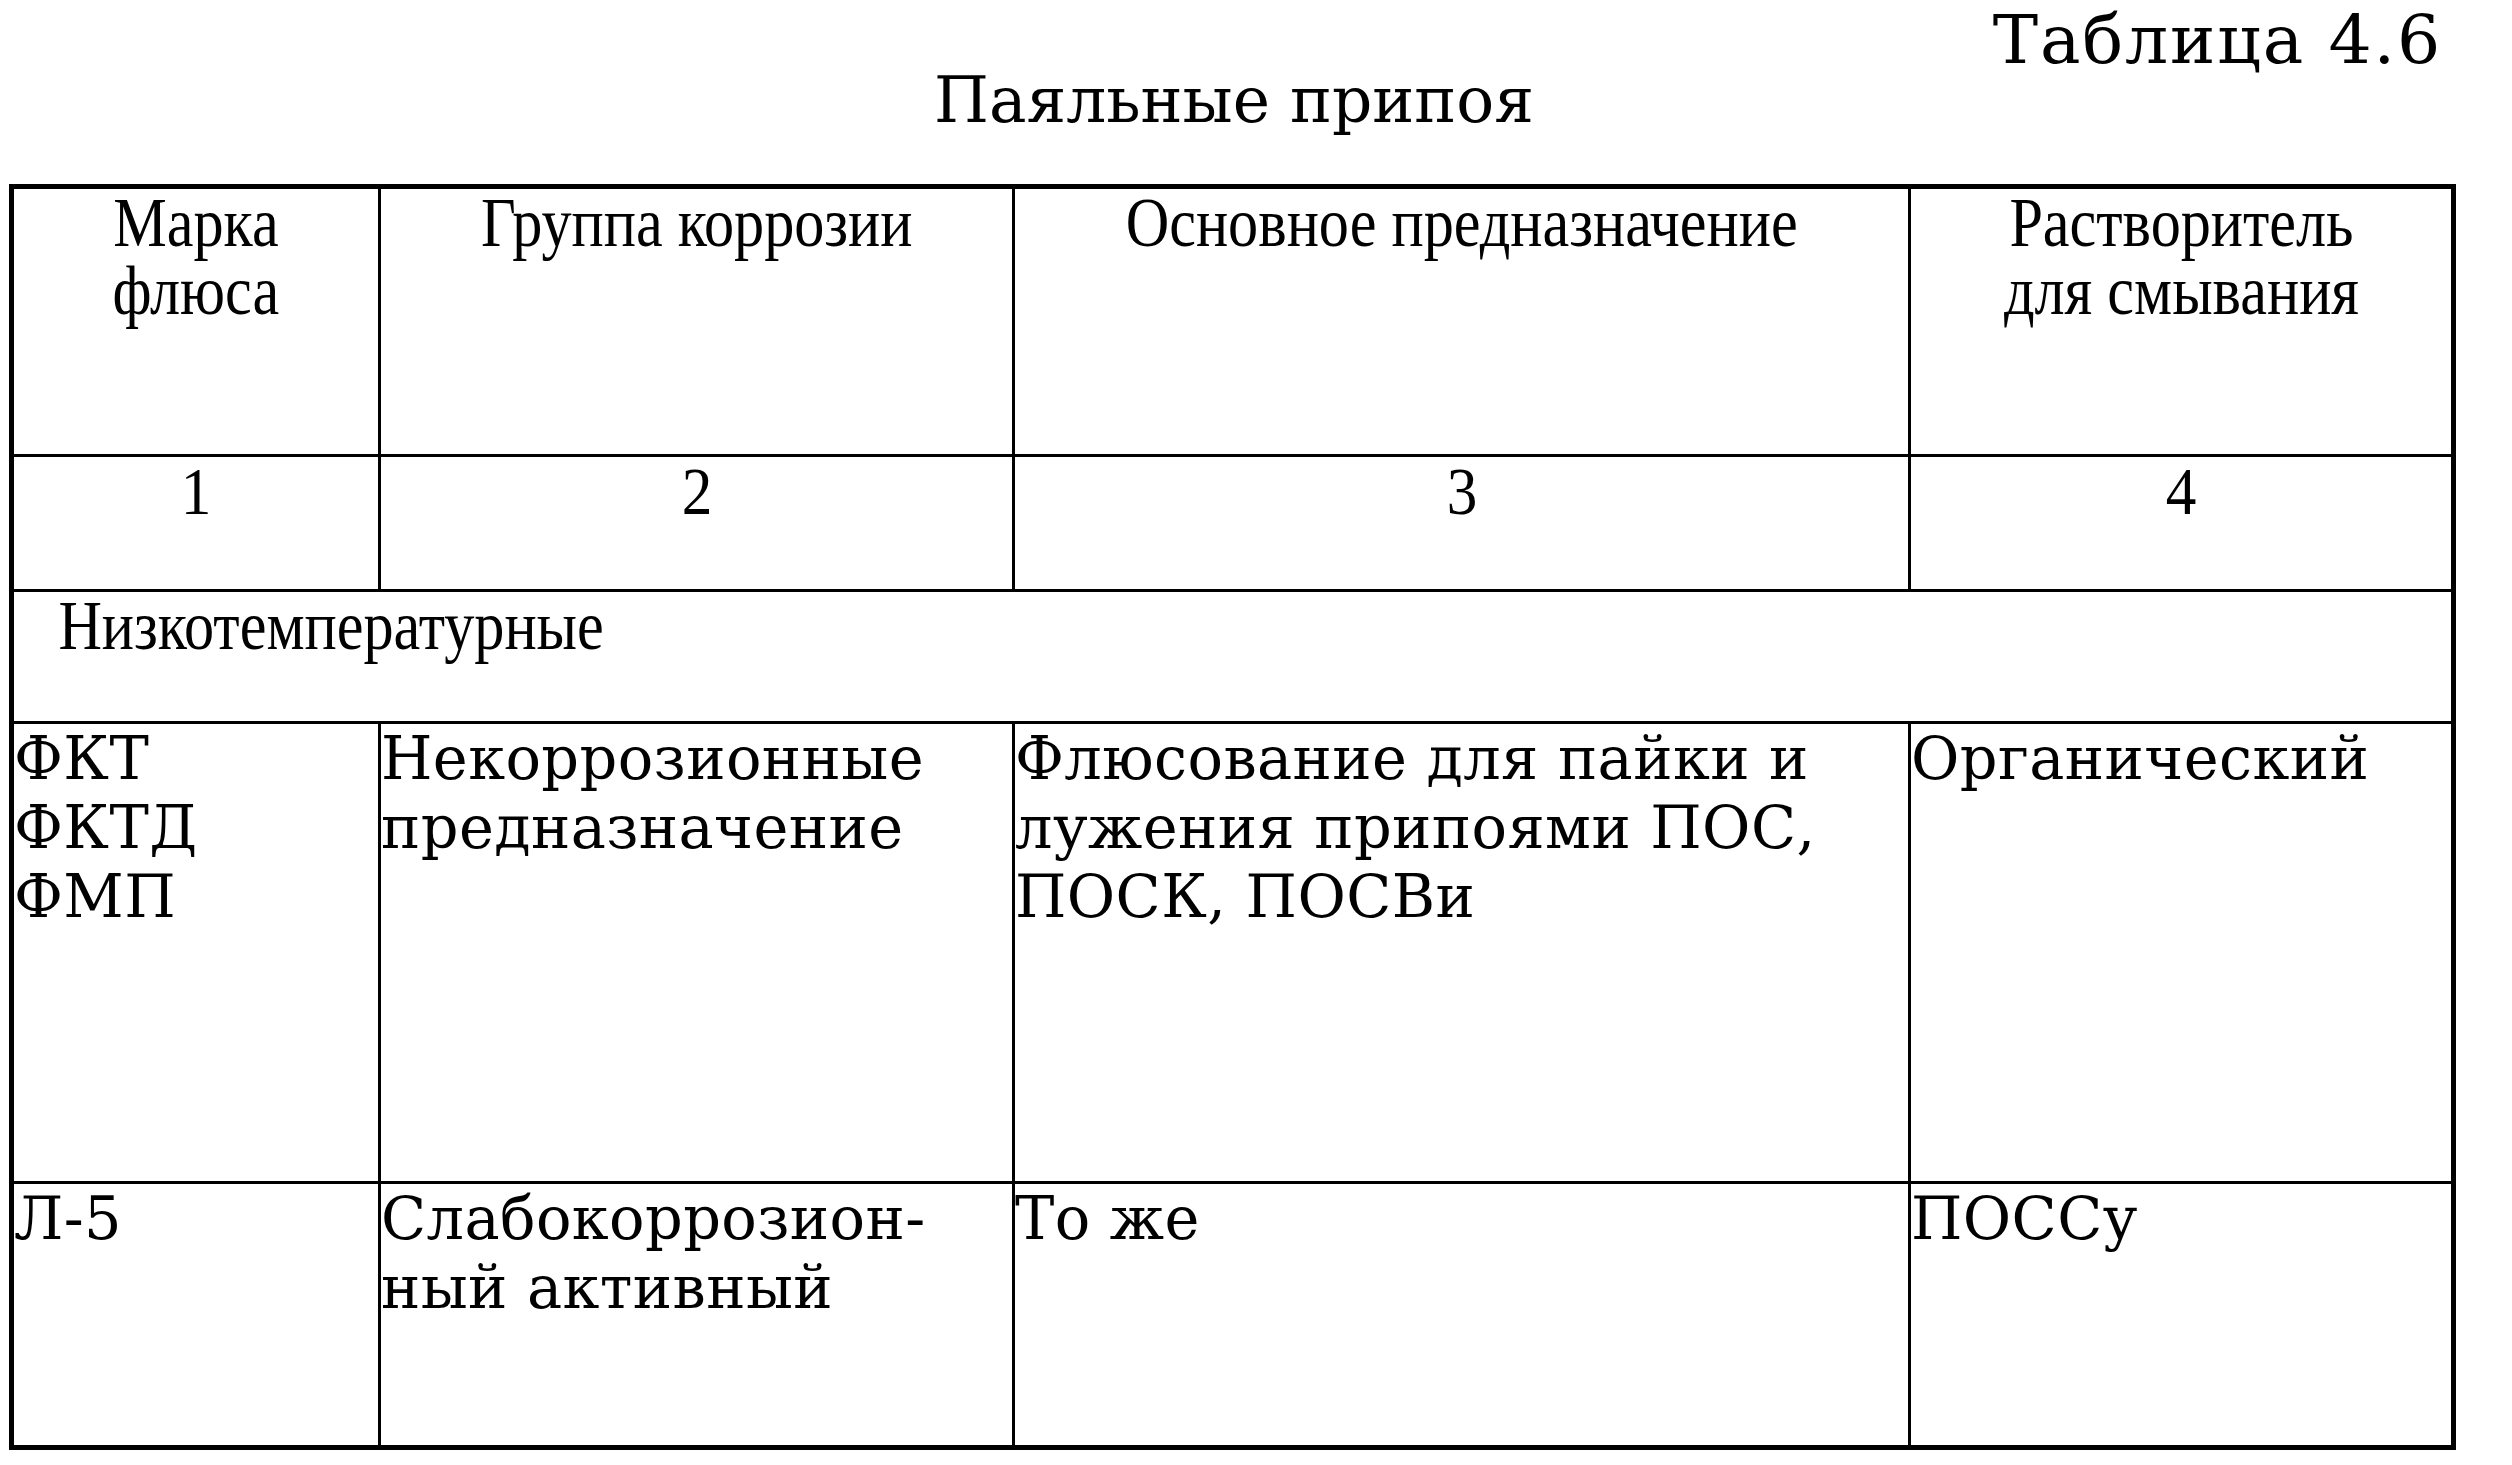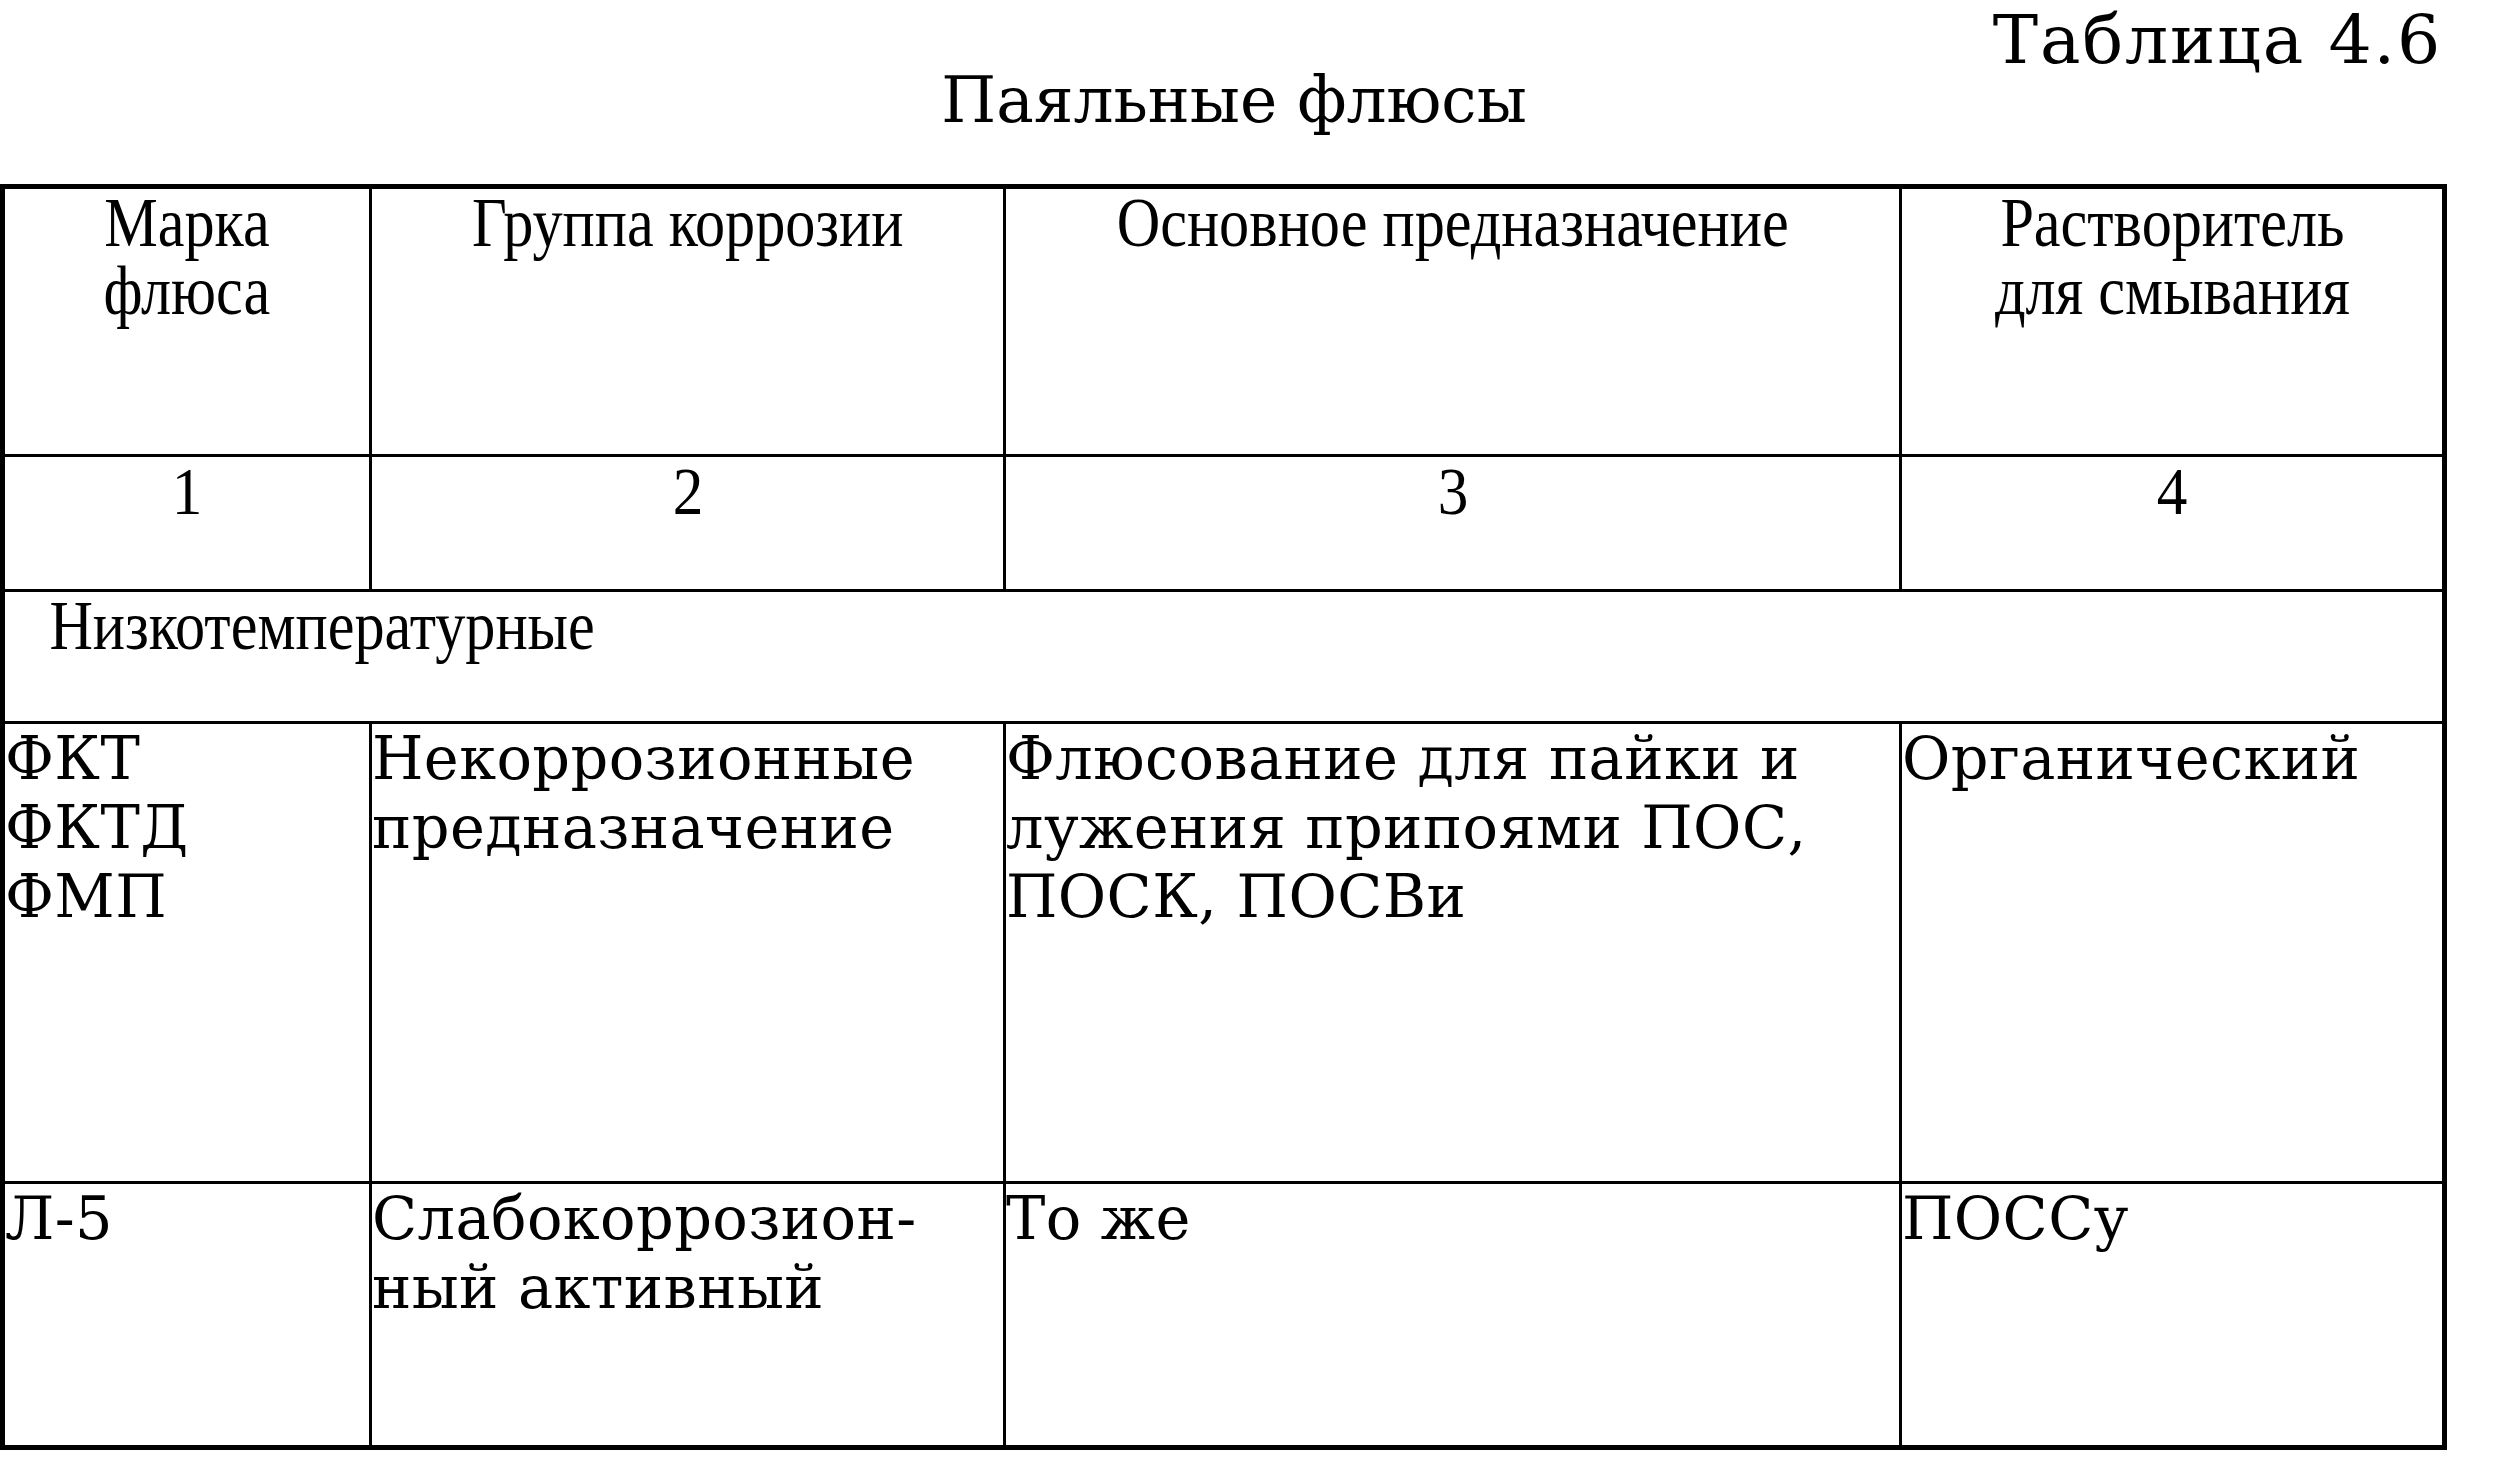--- a/index.html
+++ b/index.html
@@ -33,21 +33,21 @@
     font-size: 63px;
     line-height: 80px;
     white-space: nowrap;
   }
   .title-inner {
     display: inline-block;
     padding-left: 16px;
   }
   table.flux {
     position: absolute;
-    left: 0;
+    left: 9px;
     top: 184px;
     width: 2443px;
     height: 1266px;
     border-collapse: collapse;
     table-layout: fixed;
     border: 5.4px solid #000;
   }
   table.flux td, table.flux th {
     border: 3.6px solid #000;
     padding: 0;
@@ -103,21 +103,21 @@
     line-height: 69px;
     padding: 3.6px 7.1px 0 12.5px;
     white-space: pre-line;
     letter-spacing: 0.4px;
   }
 </style>
 </head>
 <body>
 
 <div class="table-label">Таблица 4.6</div>
-<div class="table-title"><span class="title-inner">Паяльные флюсы</span></div>
+<div class="table-title"><span class="title-inner">Паяльные припоя</span></div>
 
 <table class="flux">
   <colgroup>
     <col class="c1">
       <col class="c2">
       <col class="c3">
       <col class="c4">
   </colgroup>
   <tbody>
       <tr class="head-row">

